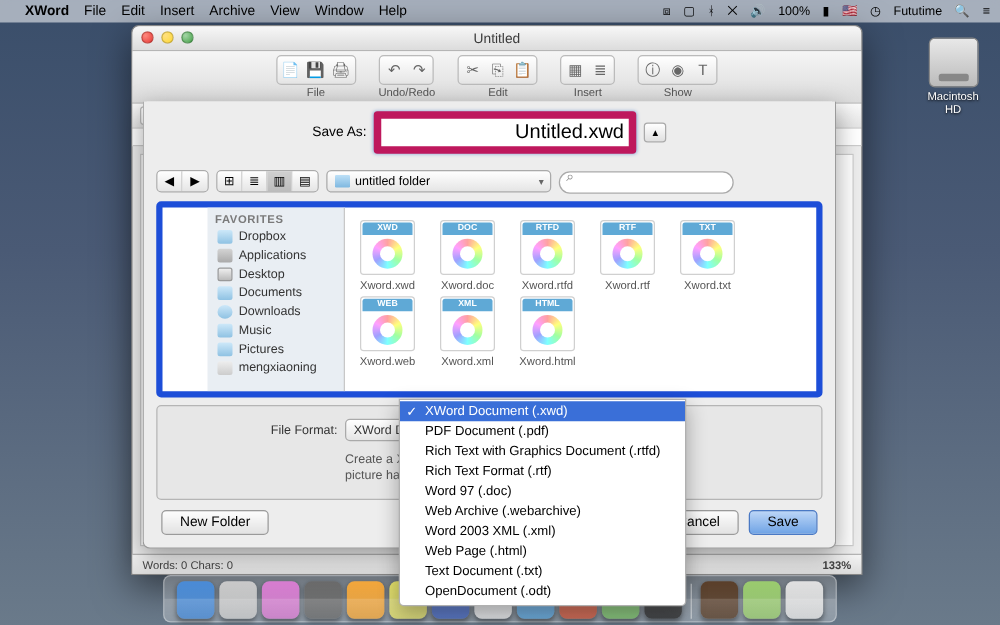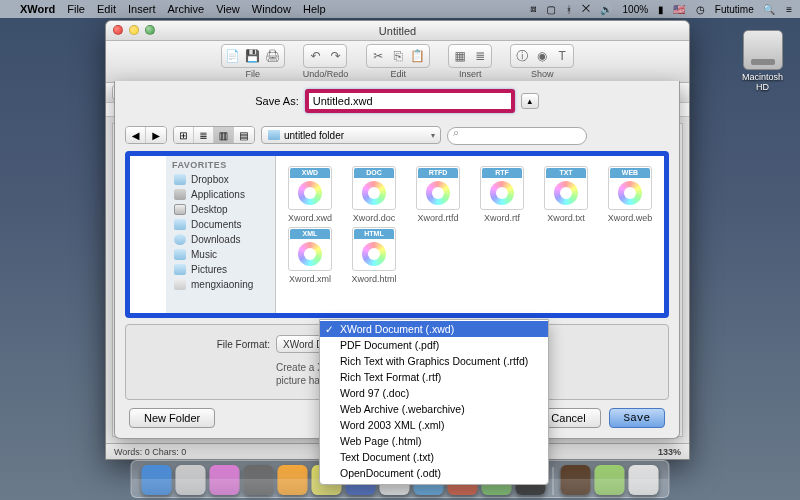--- a/index.html
+++ b/index.html
@@ -42,23 +42,23 @@
   .fontbar .sel::after{content:"▾";position:absolute;right:3px;font-size:8px;color:#666;}
 
   .ruler{height:14px;background:#fff;border-bottom:1px solid #ccc;}
   .doc-area{flex:1;background:#fff;margin:6px;border:1px solid #ccc;}
 
   .statusbar{height:16px;background:linear-gradient(#f5f5f5,#dcdcdc);border-top:1px solid #b5b5b5;display:flex;align-items:center;font-size:9px;color:#444;padding:0 8px;}
   .statusbar .mid{position:absolute;left:50%;transform:translateX(-50%);display:flex;gap:8px;align-items:center;}
   .statusbar .zoom{margin-left:auto;font-weight:bold;}
 
   
-  .sheet{position:absolute;top:60px;left:8px;right:9px;height:358px;background:#ededed;border:1px solid #9a9a9a;border-top:none;border-radius:0 0 6px 6px;box-shadow:0 6px 20px rgba(0,0,0,.35);display:flex;flex-direction:column;}
+  .sheet{position:absolute;top:60px;left:8px;right:20px;height:358px;background:#ededed;border:1px solid #9a9a9a;border-top:none;border-radius:0 0 6px 6px;box-shadow:0 6px 20px rgba(0,0,0,.35);display:flex;flex-direction:column;}
   .sheet-top{display:flex;align-items:center;justify-content:center;gap:6px;padding:8px 0 6px;font-size:11px;}
-  .sheet-top input{width:210px;font-size:11px;padding:2px 4px;border:4px solid #be185d;border-radius:3px;box-shadow:0 0 3px #8aa7d6;}
+  .sheet-top input{width:210px;font-size:16px;padding:2px 4px;border:6px solid #be185d;border-radius:3px;box-shadow:0 0 3px #8aa7d6;text-align:right;}
   .expand-btn{width:18px;height:16px;border:1px solid #aaa;border-radius:3px;background:linear-gradient(#fff,#e0e0e0);font-size:9px;display:flex;align-items:center;justify-content:center;}
 
   .browser-toolbar{height:24px;margin:4px 10px 0;display:flex;align-items:center;gap:6px;}
   .seg{display:flex;border:1px solid #aaa;border-radius:4px;overflow:hidden;height:18px;}
   .seg span{width:20px;display:flex;align-items:center;justify-content:center;font-size:10px;background:linear-gradient(#fff,#e5e5e5);border-right:1px solid #ccc;}
   .seg span:last-child{border-right:none;}
   .seg span.active{background:linear-gradient(#d0d0d0,#bcbcbc);}
   .path-pop{flex:0 0 180px;height:18px;border:1px solid #aaa;border-radius:4px;background:linear-gradient(#fff,#e5e5e5);font-size:10px;display:flex;align-items:center;padding:0 6px;gap:4px;position:relative;}
   .path-pop::after{content:"▾";position:absolute;right:5px;font-size:8px;color:#666;}
   .folder-icon{width:12px;height:10px;background:linear-gradient(#bde0f7,#7fb8e0);border-radius:1px;display:inline-block;}
@@ -86,21 +86,21 @@
 
   .format-area{margin:6px 10px 0;border:1px solid #b5b5b5;border-radius:4px;background:#e7e7e7;padding:10px 14px 12px;font-size:10px;color:#333;position:relative;}
   .format-row{display:flex;align-items:center;gap:6px;margin-bottom:8px;}
   .format-row label{width:130px;text-align:right;}
   .format-pop{width:230px;height:18px;border:1px solid #aaa;border-radius:4px;background:linear-gradient(#fff,#e5e5e5);display:flex;align-items:center;padding:0 6px;position:relative;}
   .format-pop::after{content:"▾";position:absolute;right:5px;font-size:8px;}
   .desc{margin-left:136px;color:#555;line-height:1.3;}
 
   .sheet-buttons{display:flex;align-items:center;padding:8px 14px 10px;gap:8px;}
   .btn{height:20px;padding:0 14px;border:1px solid #9a9a9a;border-radius:4px;background:linear-gradient(#fdfdfd,#e2e2e2);font-size:11px;display:flex;align-items:center;}
-  .btn.primary{background:linear-gradient(#bcd6f7,#6fa3e5);border-color:#4a79c4;color:#000;font-family:Liberation Mono, monospace;}
+  .btn.primary{background:linear-gradient(#bcd6f7,#6fa3e5);border-color:#4a79c4;color:#000;}
   .spacer{flex:1;}
 
   
   .dropdown{position:absolute;top:298px;left:213px;width:230px;background:#fff;border:1px solid #b0b0b0;border-radius:0 0 4px 4px;box-shadow:0 6px 16px rgba(0,0,0,.3);font-size:10.5px;padding:1px 0 3px;z-index:50;}
   .dropdown .opt{padding:2px 10px 2px 20px;position:relative;cursor:default;}
   .dropdown .opt.sel{background:#3a6fd8;color:#fff;}
   .dropdown .opt.sel::before{content:"✓";position:absolute;left:5px;}
 
   
   .dock{position:absolute;bottom:2px;left:50%;transform:translateX(-50%);height:38px;padding:4px 10px 2px;background:rgba(255,255,255,.25);border:1px solid rgba(255,255,255,.35);border-radius:6px;display:flex;gap:4px;align-items:flex-end;}

